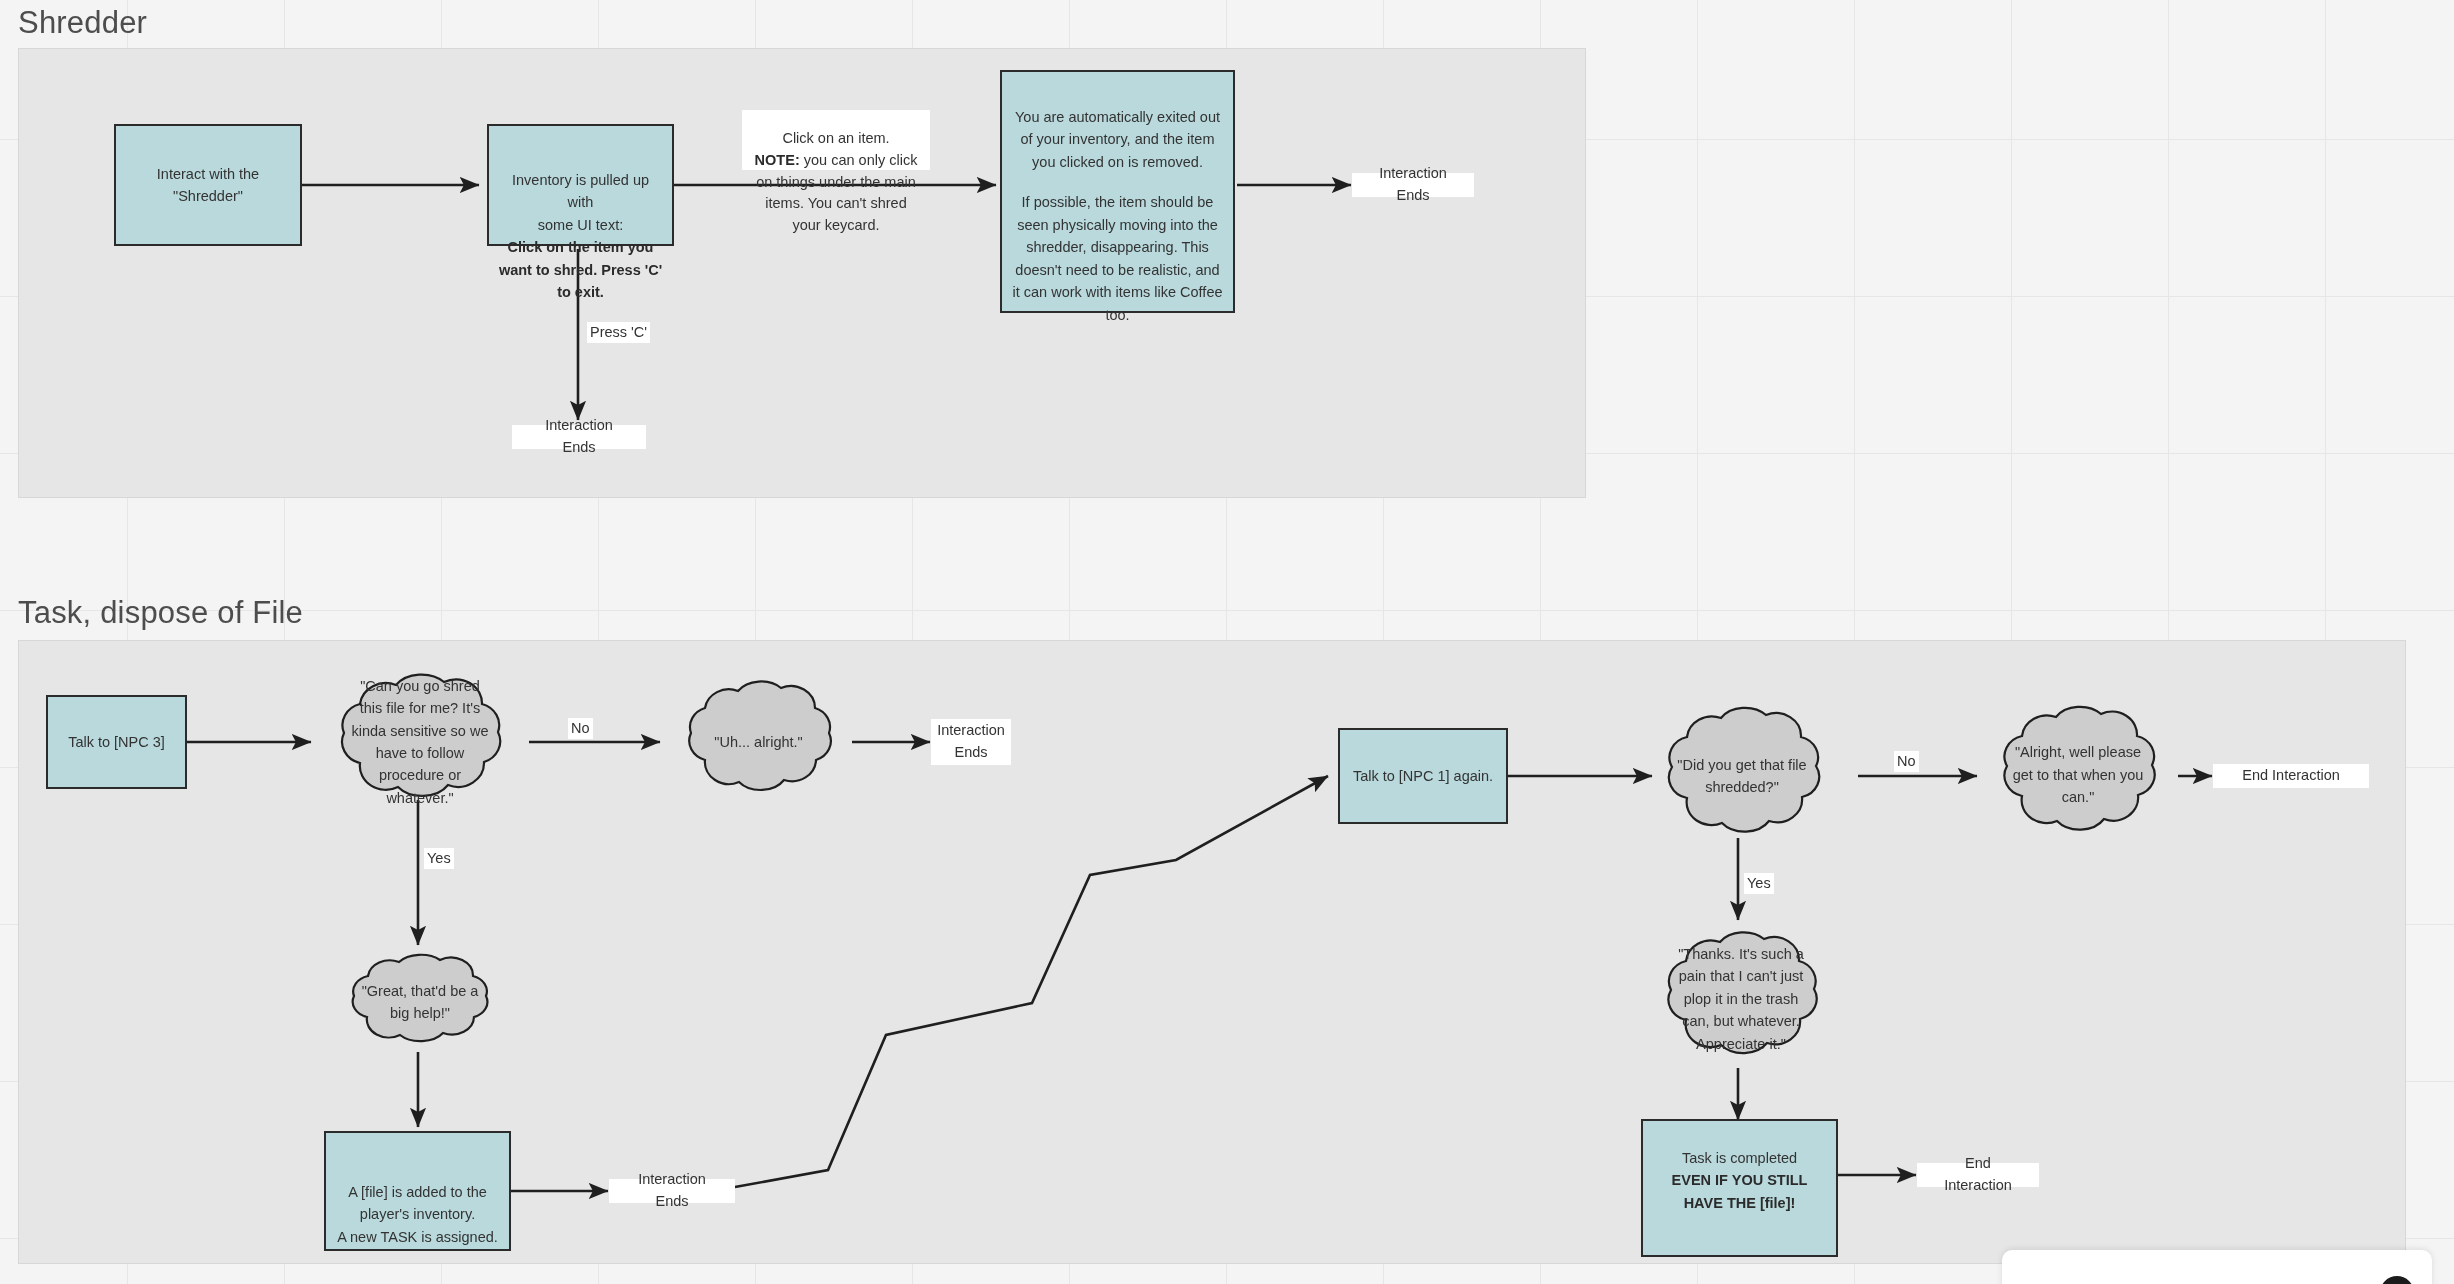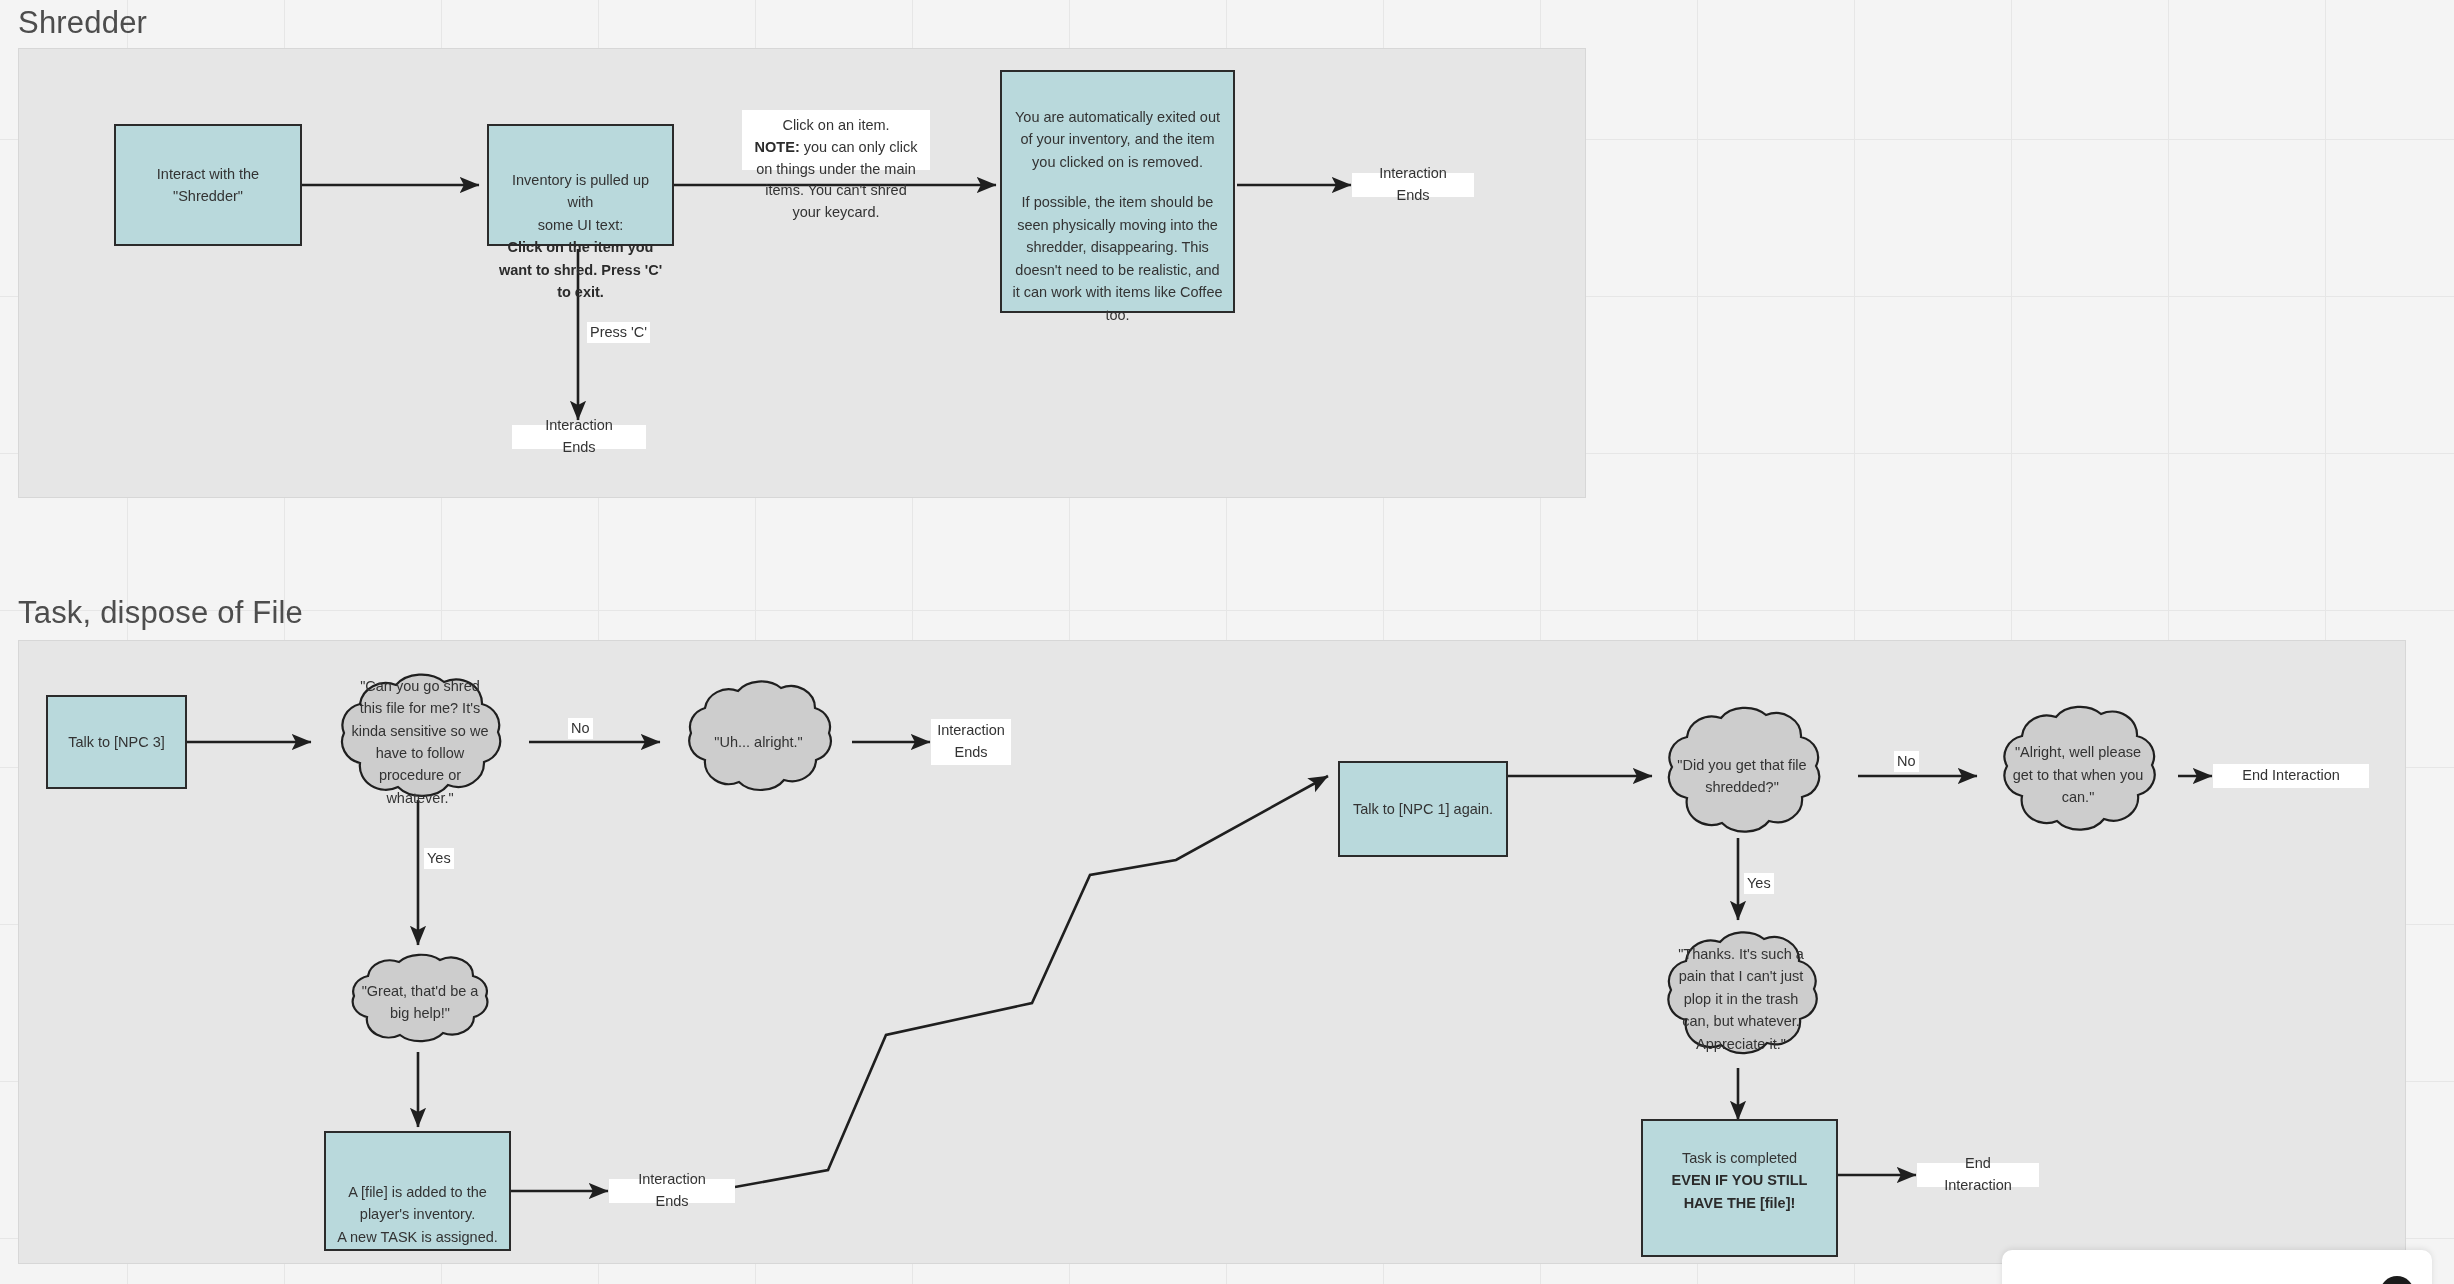--- a/index.html
+++ b/index.html
@@ -91,21 +91,21 @@
     display: flex;
     align-items: center;
     justify-content: center;
   }
 
   .note {
     position: absolute;
     background: #ffffff;
     font-size: 14.5px;
     line-height: 1.5;
-    padding: 5px 8px;
+    padding: 18px 8px;
     text-align: center;
     box-sizing: border-box;
     z-index: 5;
   }
 
   .edge-label {
     position: absolute;
     background: #ffffff;
     font-size: 14.5px;
     line-height: 1.3;
@@ -284,21 +284,21 @@
 
   <div class="node box" style="left:324px; top:1131px; width:187px; height:120px; display:block; padding-top:48px;">
     <div>A [file] is added to the player's inventory.</div>
     <div>A new TASK is assigned.</div>
   </div>
 
   <div class="tag" style="left:609px; top:1179px; width:126px; height:24px;">
     <span>Interaction Ends</span>
   </div>
 
-  <div class="node box" style="left:1338px; top:761px; width:170px; height:96px;">
+  <div class="node box" style="left:1338px; top:728px; width:170px; height:96px;">
     <span>Talk to [NPC 1] again.</span>
   </div>
 
   <div class="node cloud" style="left:1645px; top:700px; width:194px; height:152px; padding:0 31px;">
     <svg class="cloud-svg" viewBox="0 0 194 152" preserveAspectRatio="none">
       <path d="M42,37 a25,23 0 0,1 34,-19 a28,21 0 0,1 45,-3 a25,23 0 0,1 35,22 a23,21 0 0,1 15,29 a23,21 0 0,1 -14,31 a25,23 0 0,1 -33,24 a28,21 0 0,1 -47,2 a25,23 0 0,1 -35,-25 a23,21 0 0,1 -15,-31 a23,21 0 0,1 15,-30 z" fill="#cdcdcd" stroke="#1f1f1f" stroke-width="2.2"></path>
     </svg>
     <span class="cloud-text">"Did you get that file shredded?"</span>
   </div>
 

